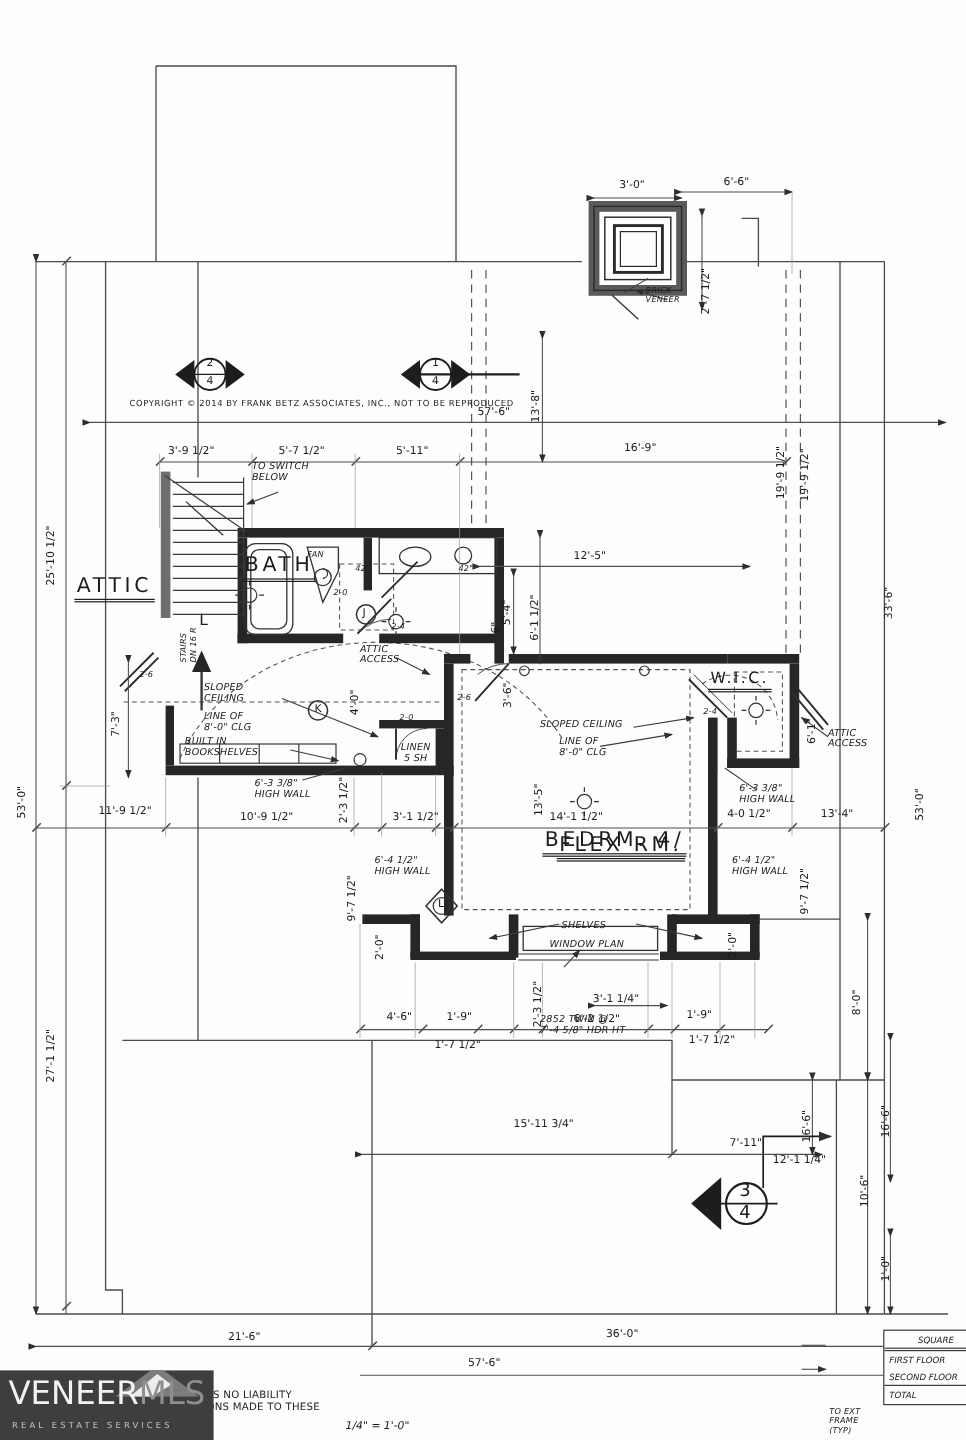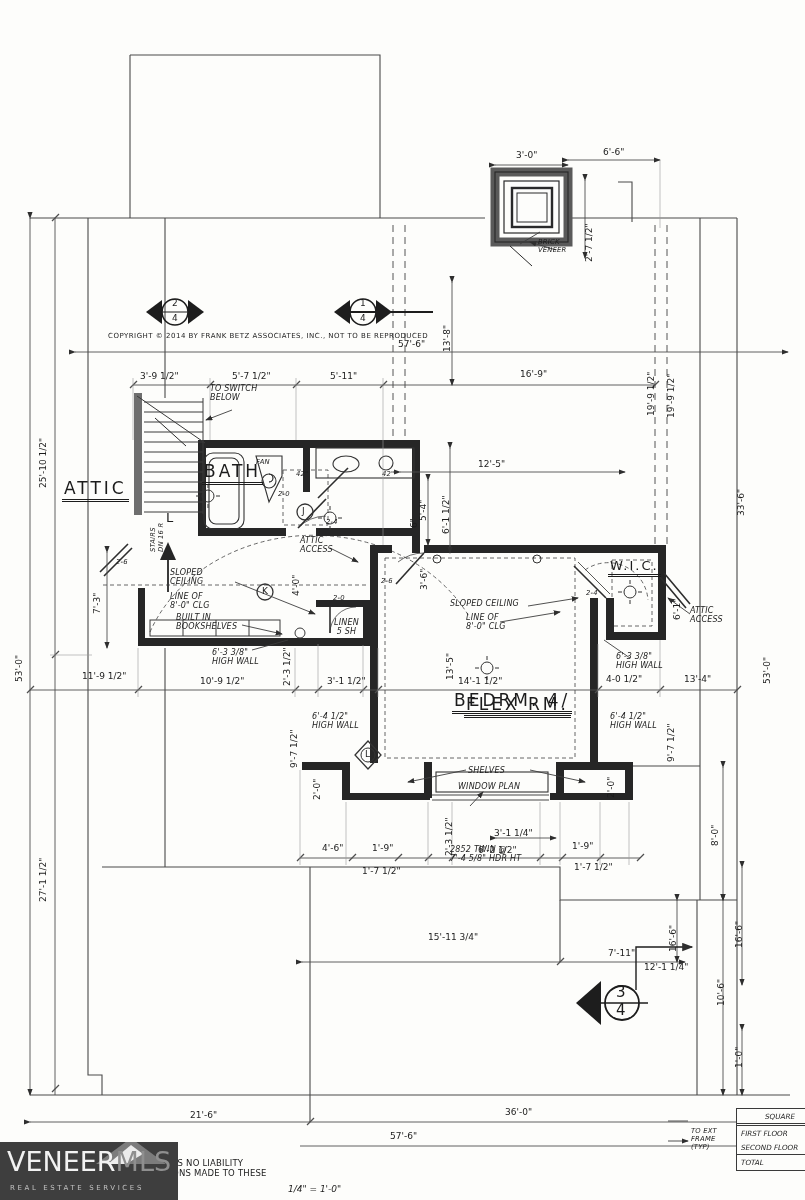--- a/index.html
+++ b/index.html
@@ -265,37 +265,37 @@
   <div class="lbl s7" style="left:278px;top:490px">2-0</div>
   <div class="lbl" style="left:300px;top:536px">ATTIC
 ACCESS</div>
   <div class="lbl s7" style="left:326px;top:518px">2-4</div>
   <div class="lbl num v" style="left:291px;top:596px">4'-0"</div>
   <div class="lbl s7" style="left:116px;top:558px">2-6</div>
   <div class="lbl" style="left:170px;top:568px">SLOPED
 CEILING</div>
   <div class="lbl" style="left:170px;top:592px">LINE OF
 8'-0" CLG</div>
-  <div class="lbl" style="left:176px;top:613px">BUILT IN
+  <div class="lbl" style="left:154px;top:613px">BUILT IN
 BOOKSHELVES</div>
   <div class="lbl s7" style="left:333px;top:594px">2-0</div>
   <div class="lbl c" style="left:334px;top:618px">LINEN
 5 SH</div>
   <div class="lbl s7" style="left:381px;top:577px">2-6</div>
   <div class="lbl" style="left:212px;top:648px">6'-3 3/8"
 HIGH WALL</div>
   <div class="lbl" style="left:616px;top:652px">6'-3 3/8"
 HIGH WALL</div>
   <div class="lbl num" style="left:478px;top:459px">12'-5"</div>
   <div class="lbl num v" style="left:418px;top:521px">5'-4"</div>
   <div class="lbl num v" style="left:441px;top:534px">6'-1 1/2"</div>
   <div class="lbl num v" style="left:409px;top:528px">6"</div>
   <div class="lbl num v" style="left:442px;top:352px">13'-8"</div>
   <div class="lbl num v" style="left:419px;top:590px">3'-6"</div>
-  <div class="lbl room" style="left:608px;top:558px">W.I.C.</div>
+  <div class="lbl room" style="left:590px;top:558px">W.I.C.</div>
   <div class="lbl s7" style="left:586px;top:589px">2-4</div>
   <div class="lbl" style="left:690px;top:606px">ATTIC
 ACCESS</div>
   <div class="lbl num v" style="left:672px;top:620px">6'-1"</div>
   <div class="lbl" style="left:450px;top:599px">SLOPED CEILING</div>
   <div class="lbl" style="left:466px;top:613px">LINE OF
 8'-0" CLG</div>
   <div class="lbl num v" style="left:445px;top:680px">13'-5"</div>
   <div class="lbl room big" style="left:452px;top:690px">BEDRM. 4/</div>
   <div class="lbl room big" style="left:464px;top:694px">FLEX RM.</div>
@@ -332,21 +332,21 @@
   <div class="lbl num v" style="left:668px;top:952px">16'-6"</div>
   <div class="lbl num v" style="left:734px;top:948px">16'-6"</div>
   <div class="lbl num" style="left:428px;top:932px">15'-11 3/4"</div>
   <div class="lbl num" style="left:608px;top:948px">7'-11"</div>
   <div class="lbl num" style="left:644px;top:962px">12'-1 1/4"</div>
   <div class="lbl num v" style="left:716px;top:1006px">10'-6"</div>
   <div class="lbl num v" style="left:734px;top:1068px">1'-0"</div>
   <div class="lbl num" style="left:190px;top:1110px">21'-6"</div>
   <div class="lbl num" style="left:505px;top:1107px">36'-0"</div>
   <div class="lbl num" style="left:390px;top:1131px">57'-6"</div>
-  <div class="lbl s7" style="left:691px;top:1127px">TO EXT
+  <div class="lbl s7" style="left:691px;top:1172px">TO EXT
 FRAME
 (TYP)</div>
 
   <div class="lbl num" style="left:172px;top:298px">2</div>
   <div class="lbl num" style="left:172px;top:313px">4</div>
   <div class="lbl num" style="left:360px;top:298px">1</div>
   <div class="lbl num" style="left:360px;top:313px">4</div>
   <div class="lbl num" style="left:616px;top:984px;font-size:15px">3</div>
   <div class="lbl num" style="left:616px;top:1002px;font-size:15px">4</div>
   <div class="lbl num" style="left:302px;top:506px">J</div>

